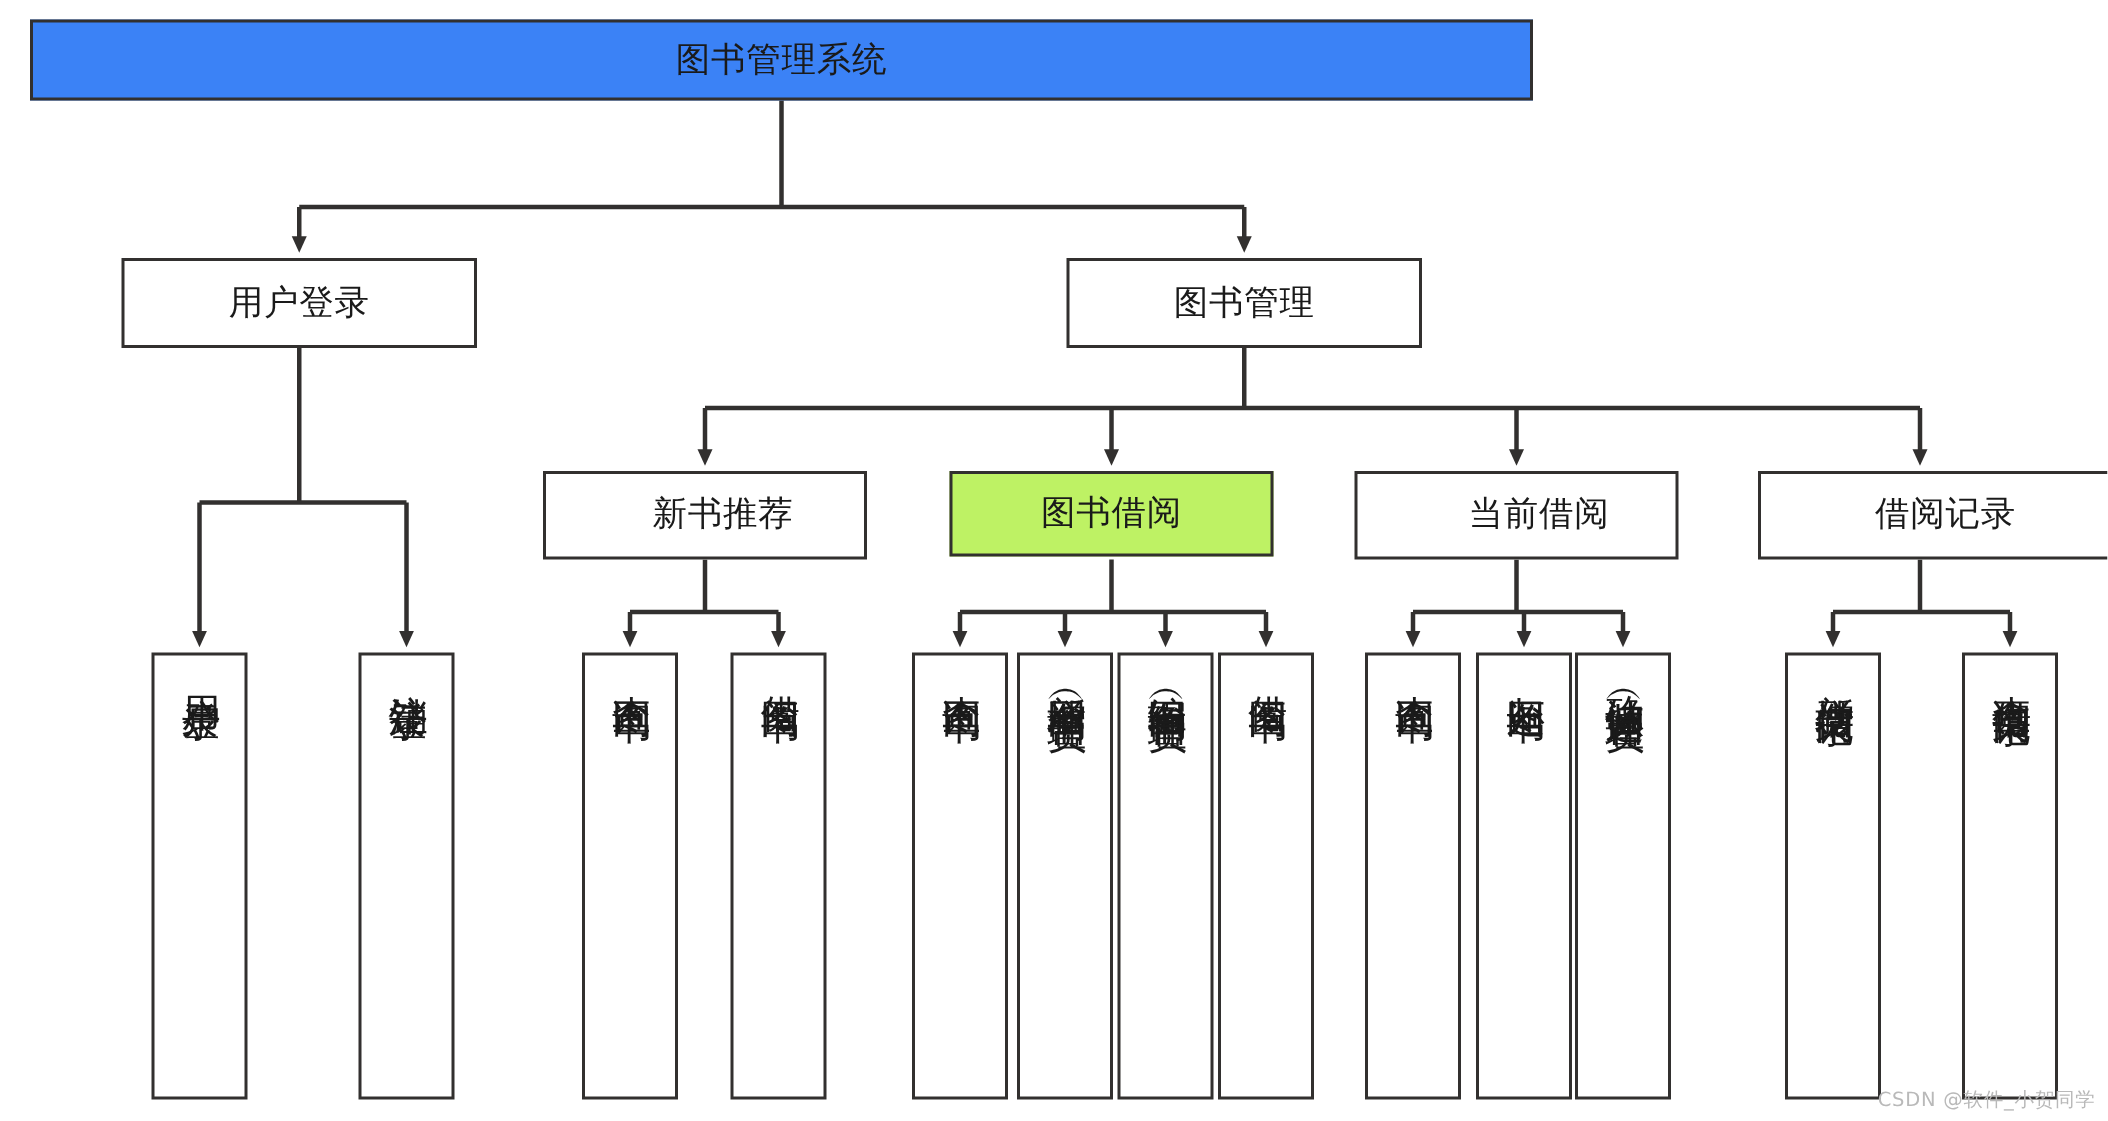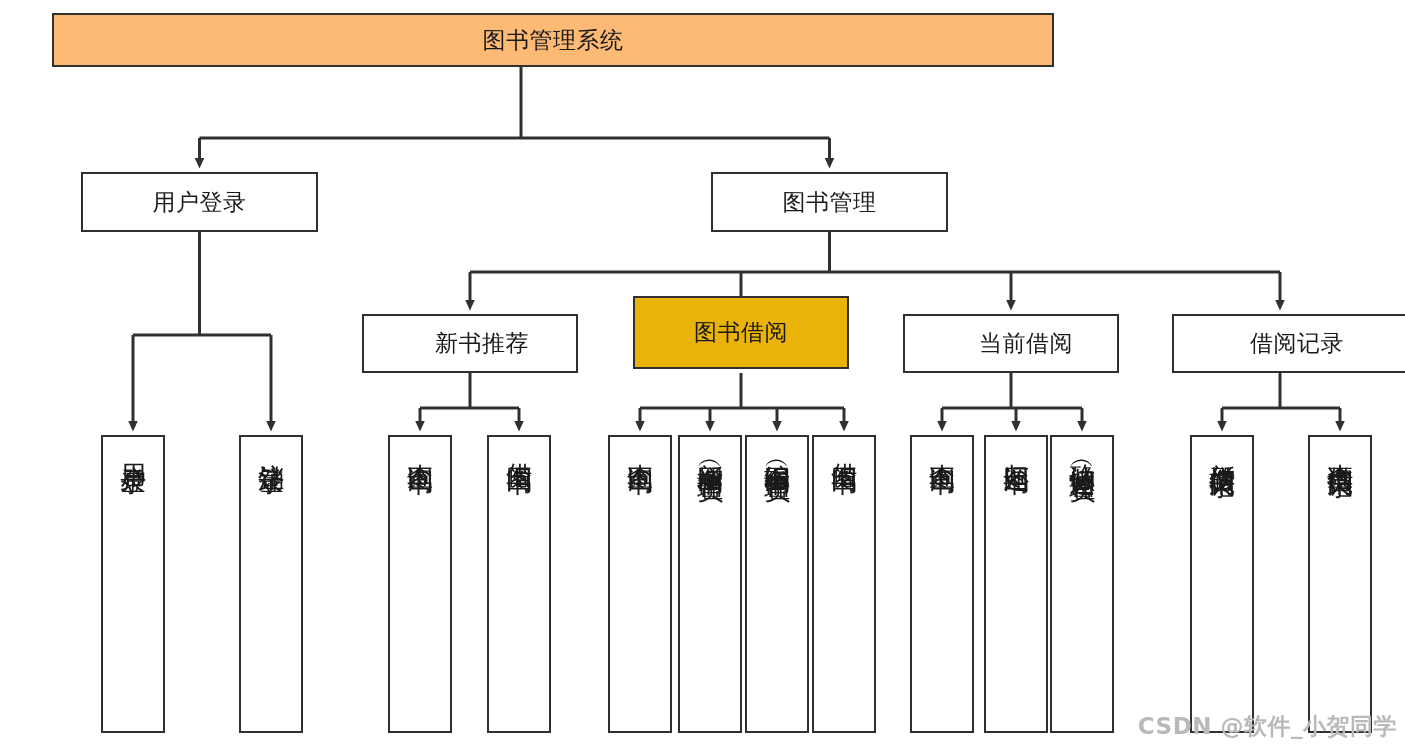--- a/index.html
+++ b/index.html
@@ -54,25 +54,24 @@
     writing-mode: vertical-rl;
     text-orientation: upright;
     font-size: 26px;
     line-height: 1.05;
     letter-spacing: 2px;
   }
   #watermark {
     position: absolute;
     right: 8px;
     bottom: 5px;
-    font-size: 23px;
+    font-size: 13px;
     color: #b9b9b9;
     letter-spacing: 0.5px;
     white-space: nowrap;
-    font-weight: bold;
   }
 </style>
 </head>
 <body>
 
 <div id="canvas">
   <svg id="edges" viewBox="0 0 1405 747">
     <defs>
       <marker id="arrow" markerWidth="12" markerHeight="12" refX="1.5" refY="5" orient="auto" markerUnits="userSpaceOnUse">
         <path d="M0,0 L0,10 L11,5 z" fill="#32302f"></path>
@@ -109,33 +108,33 @@
         <path d="M1016,408 L1016,422" marker-end="url(#arrow)"></path>
         <path d="M1082,408 L1082,422" marker-end="url(#arrow)"></path>
         <path d="M1280,373 L1280,408"></path>
         <path d="M1222,408 L1340,408"></path>
         <path d="M1222,408 L1222,422" marker-end="url(#arrow)"></path>
         <path d="M1340,408 L1340,422" marker-end="url(#arrow)"></path>
       </g>
   </svg>
 
   <div id="nodes">
-      <div class="node horiz" style="left: 20px; top: 13px; width: 1002px; height: 54px; border-color: rgb(50, 48, 47); background: #fdba74; color: rgb(26, 26, 26); margin-left: 32px;">
+      <div class="node horiz" style="left: 20px; top: 13px; width: 1002px; height: 54px; border-color: rgb(50, 48, 47); background: #3b82f6; color: rgb(26, 26, 26);">
         <span class="lbl">图书管理系统</span>
       </div>
       <div class="node horiz" style="left: 81px; top: 172px; width: 237px; height: 60px; border-color: rgb(50, 48, 47); background: rgb(255, 255, 255); color: rgb(26, 26, 26);">
         <span class="lbl">用户登录</span>
       </div>
       <div class="node horiz" style="left: 711px; top: 172px; width: 237px; height: 60px; border-color: rgb(50, 48, 47); background: rgb(255, 255, 255); color: rgb(26, 26, 26); align-items: center;">
         <span class="lbl">图书管理</span>
       </div>
       <div class="node horiz" style="left: 362px; top: 314px; width: 216px; height: 59px; border-color: rgb(50, 48, 47); background: rgb(255, 255, 255); color: rgb(26, 26, 26); padding-left: 24px;">
         <span class="lbl">新书推荐</span>
       </div>
-      <div class="node horiz" style="left: 633px; top: 296px; width: 216px; height: 73px; border-color: rgb(50, 48, 47); background: #eab308; color: rgb(26, 26, 26);">
+      <div class="node horiz" style="left: 633px; top: 314px; width: 216px; height: 57px; border-color: rgb(50, 48, 47); background: #bef264; color: rgb(26, 26, 26);">
         <span class="lbl">图书借阅</span>
       </div>
       <div class="node horiz" style="left: 903px; top: 314px; width: 216px; height: 59px; border-color: rgb(50, 48, 47); background: rgb(255, 255, 255); color: rgb(26, 26, 26); padding-left: 30px;">
         <span class="lbl">当前借阅</span>
       </div>
       <div class="node horiz" style="left: 1172px; top: 314px; width: 250px; height: 59px; border-color: rgb(50, 48, 47); background: rgb(255, 255, 255); color: rgb(26, 26, 26);">
         <span class="lbl">借阅记录</span>
       </div>
       <div class="node vert" style="left: 101px; top: 435px; width: 64px; height: 298px; border-color: rgb(50, 48, 47); background: rgb(255, 255, 255); color: rgb(26, 26, 26);">
         <span class="lbl">用户登录</span>

